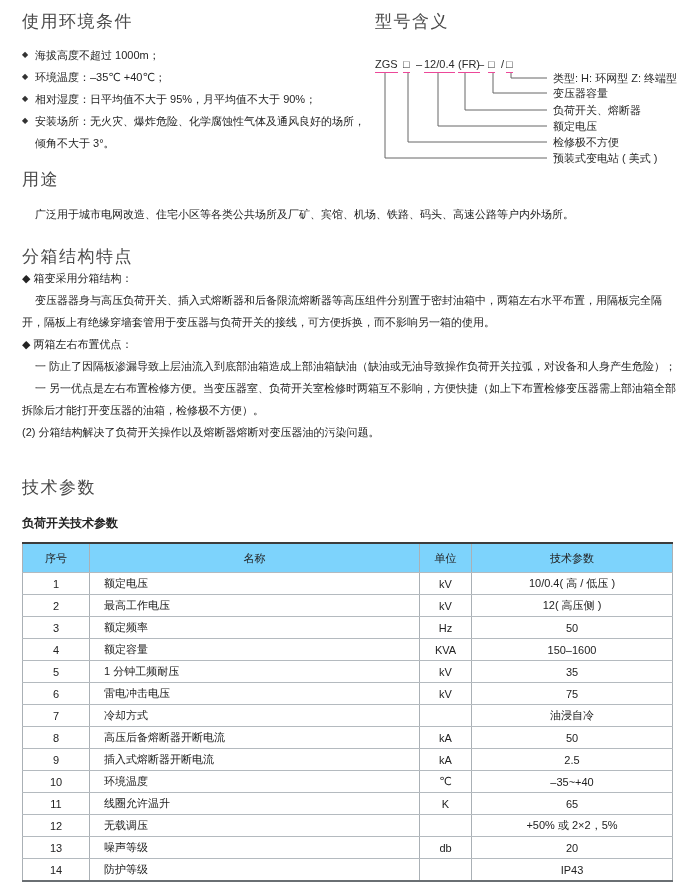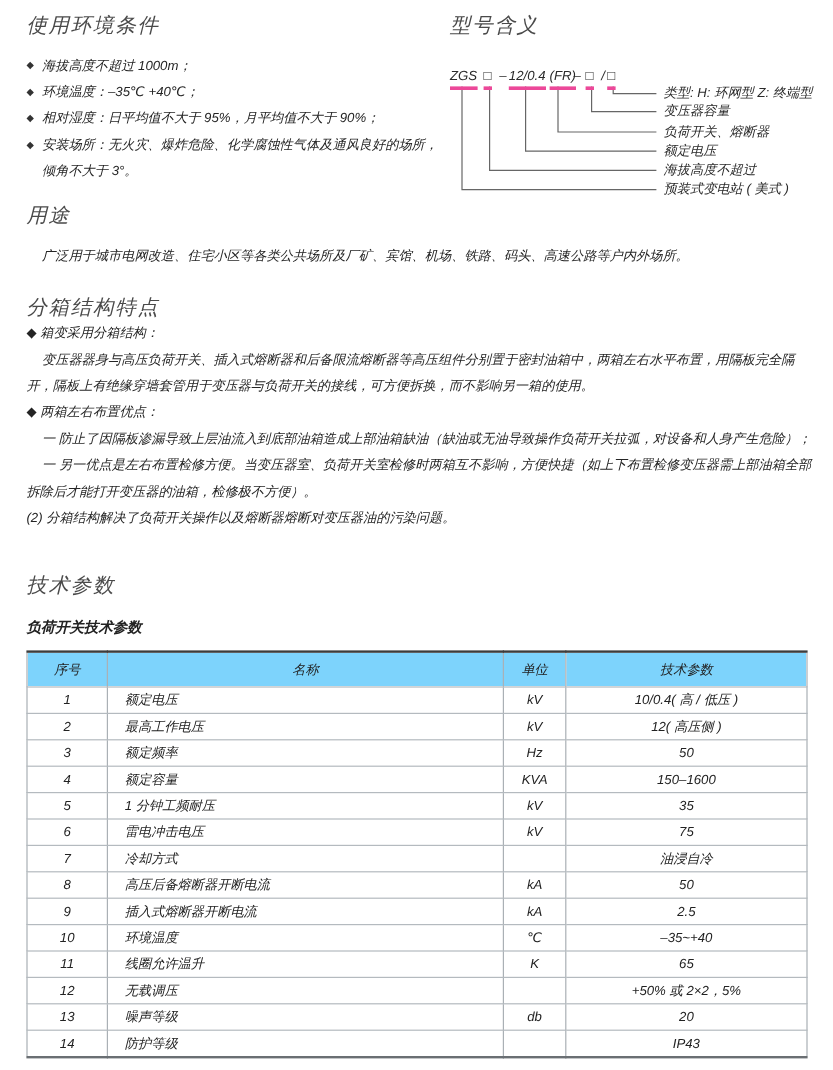--- a/index.html
+++ b/index.html
@@ -1,32 +1,32 @@
 <!DOCTYPE html>
 <html><head>
 <meta charset="utf-8">
 <style>
   html,body{margin:0;padding:0;}
   body{
     width:694px;height:892px;background:#ffffff;position:relative;
     font-family:"Liberation Sans","DejaVu Sans",sans-serif;
     color:#222222;overflow:hidden;
   }
-  .abs{position:absolute;font-style:italic;}
+  .abs{position:absolute;}
   h2.sec{
     font-size:17px;font-weight:500;color:#4a4a4a;letter-spacing:1.5px;
     margin:0;line-height:20px;
   }
   
   .env-item{position:relative;padding-left:13px;font-size:11px;line-height:22px;color:#242424;}
   .bullet{position:absolute;left:0;top:0;font-size:8px;line-height:22px;color:#333;}
   
   #model-diagram{position:relative;width:312px;height:160px;}
   .code-token{position:absolute;font-size:11px;line-height:12px;color:#2a2a2a;white-space:nowrap;}
-  .code-token.u{border-bottom:3px solid #ec4899;padding-bottom:2px;}
+  .code-token.u{border-bottom:1px solid #ec4899;padding-bottom:2px;}
   .diagram-label{position:absolute;left:178px;font-size:11px;line-height:14px;color:#2a2a2a;white-space:nowrap;}
   .diagram-lines{position:absolute;left:0;top:0;}
   
   .para{margin:0;font-size:11px;line-height:22px;color:#242424;}
   .para.indent{text-indent:13px;}
   
   table.tech{
     border-collapse:collapse;width:650px;table-layout:fixed;
     border-top:2px solid #3c3c3c;border-bottom:2px solid #6a6f73;
     border-left:1px solid #aab0b5;border-right:1px solid #aab0b5;
@@ -87,21 +87,21 @@
     <span class="code-token u" style="left:83px;top:12px;">(FR)</span>
     <span class="code-token" style="left:103px;top:12px;">–</span>
     <span class="code-token u" style="left:113px;top:12px;">□</span>
     <span class="code-token" style="left:126px;top:12px;">/</span>
     <span class="code-token u" style="left:131px;top:12px;">□</span>
 
     <span class="diagram-label" style="top:25px;">类型: H: 环网型 Z: 终端型</span>
     <span class="diagram-label" style="top:40px;text-align:right;">变压器容量</span>
     <span class="diagram-label" style="top:57px;">负荷开关、熔断器</span>
     <span class="diagram-label" style="top:73px;">额定电压</span>
-    <span class="diagram-label" style="top:89px;">海拔高度不超过</span>
+    <span class="diagram-label" style="top:89px;">检修极不方便</span>
     <span class="diagram-label" style="top:105px;">预装式变电站 ( 美式 )</span>
   </div>
 </div>
 
 <div class="abs" style="left:22px;top:170px;width:655px;">
   <h2 class="sec">用途</h2>
   <p class="para indent" style="margin-top:13px;">广泛用于城市电网改造、住宅小区等各类公共场所及厂矿、宾馆、机场、铁路、码头、高速公路等户内外场所。</p>
 </div>
 
 <div class="abs" style="left:22px;top:247px;width:658px;">

